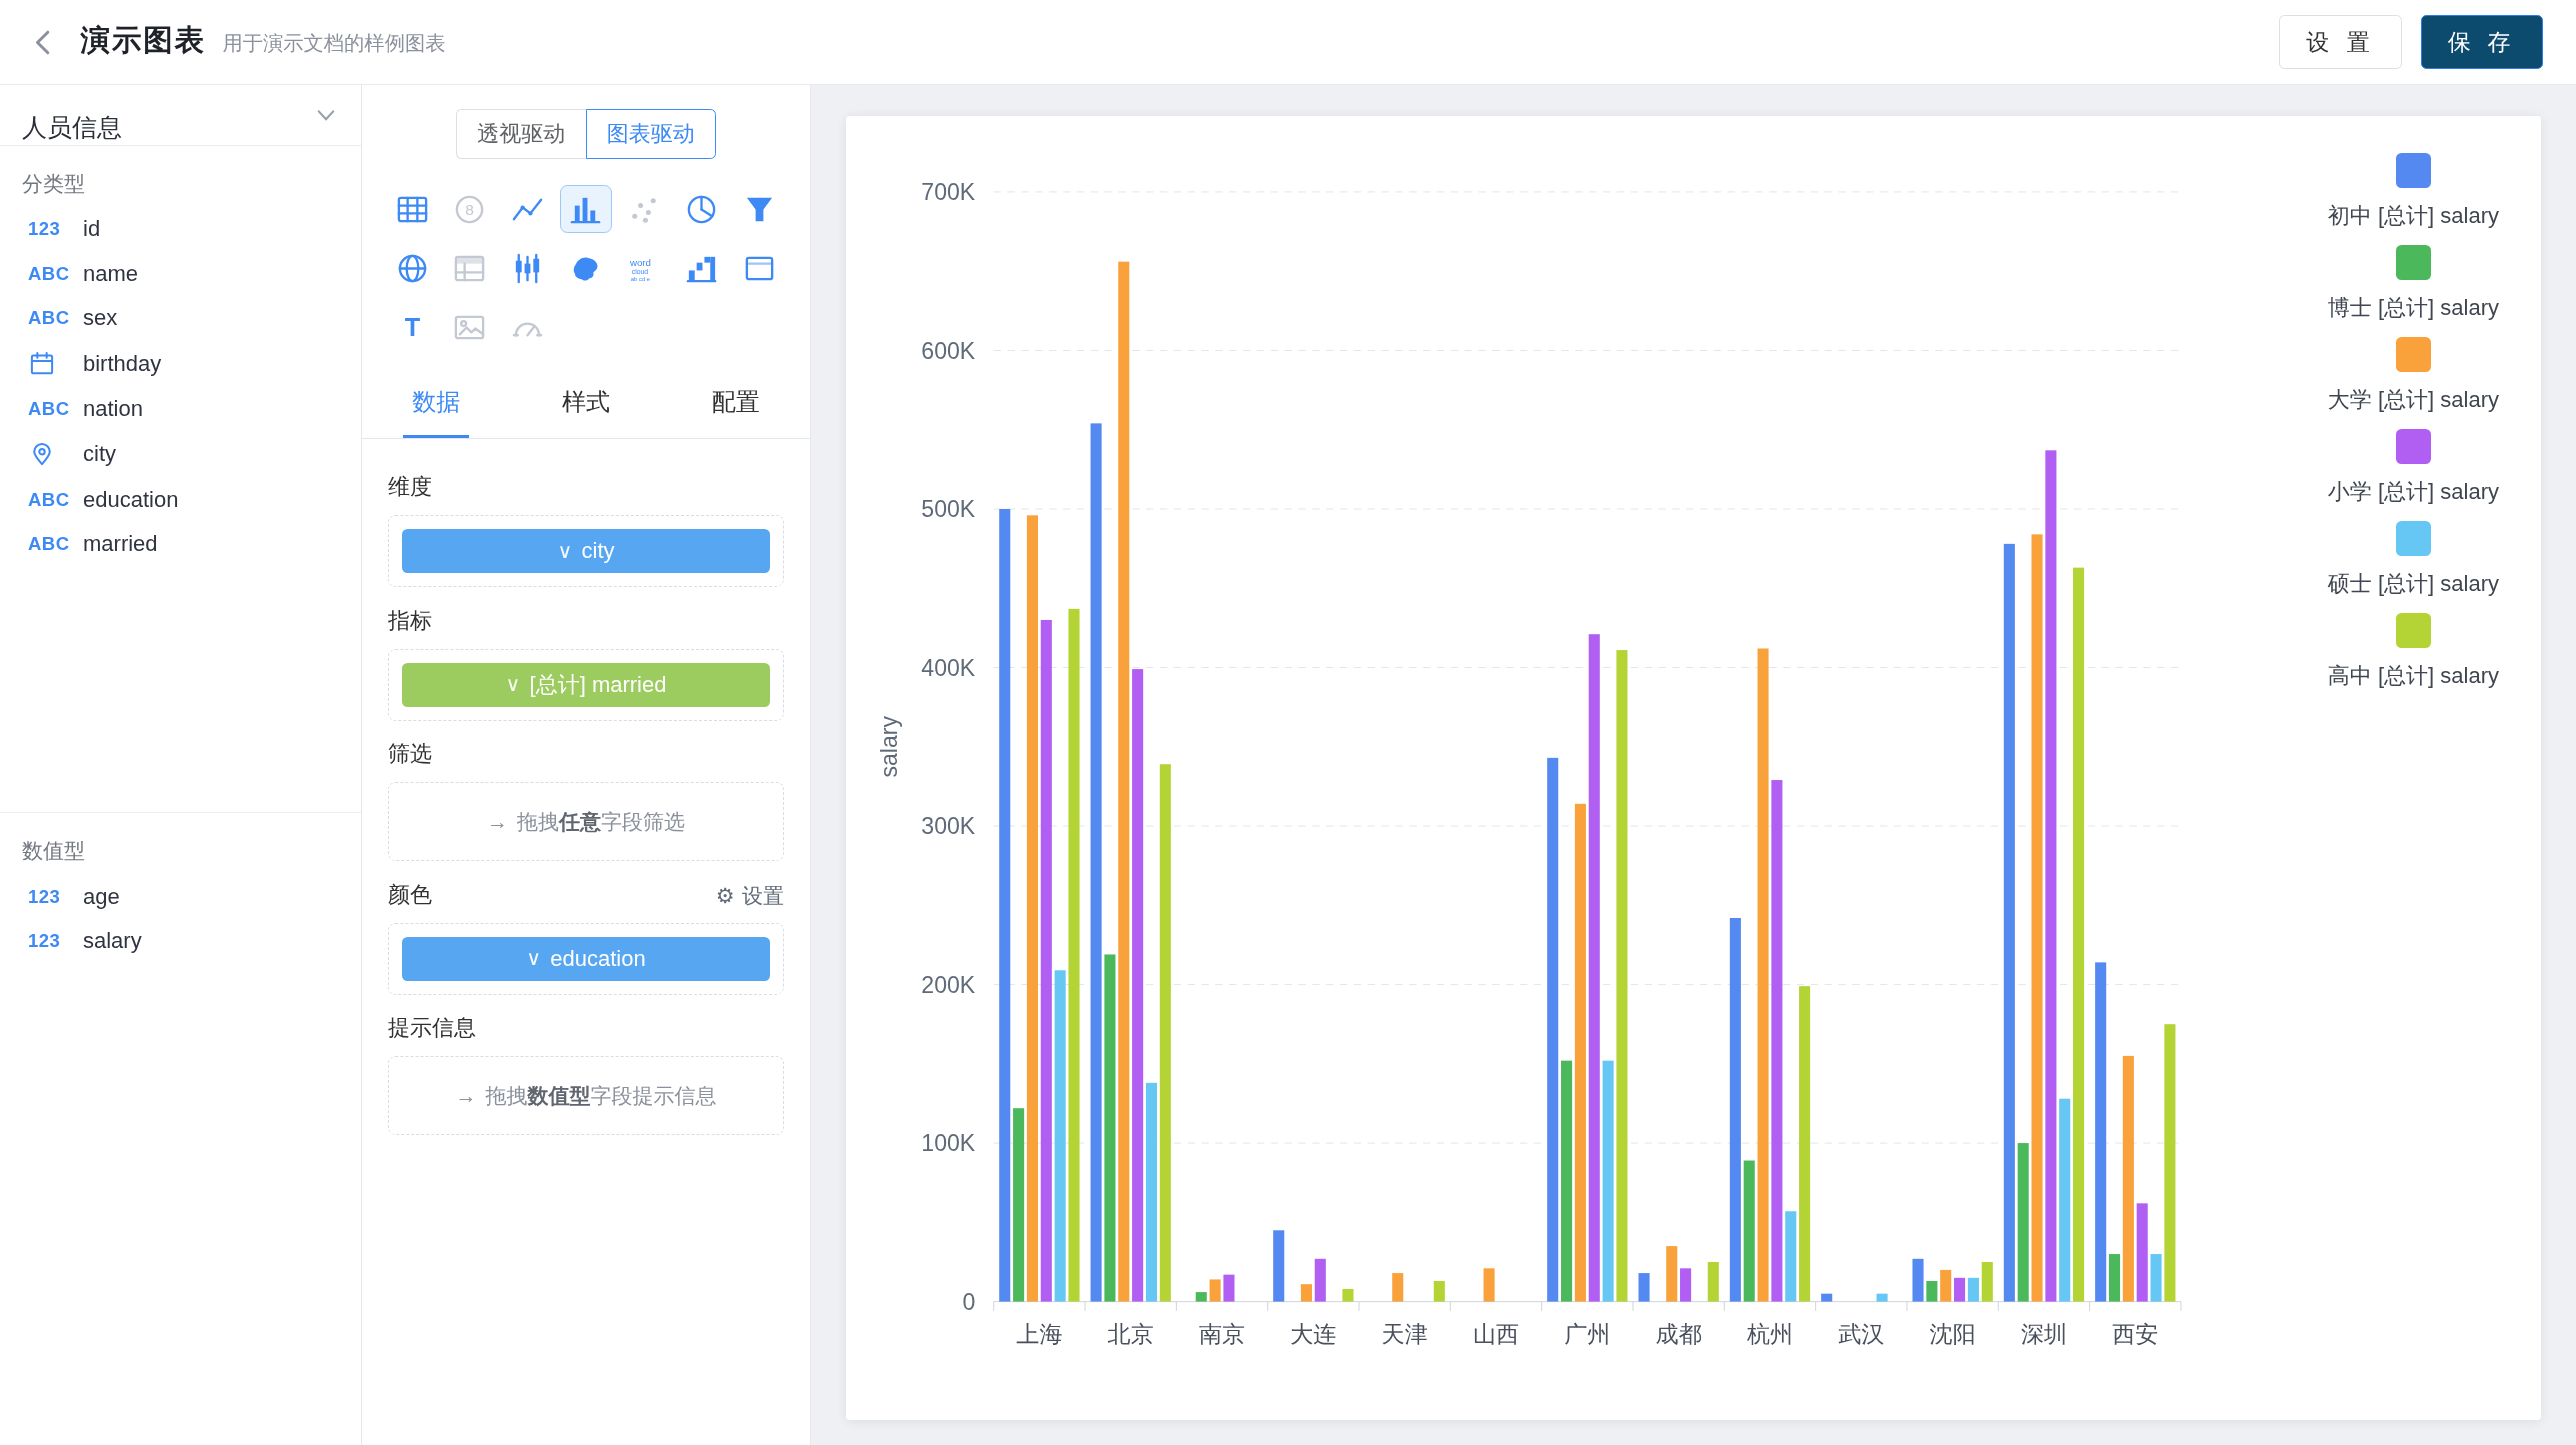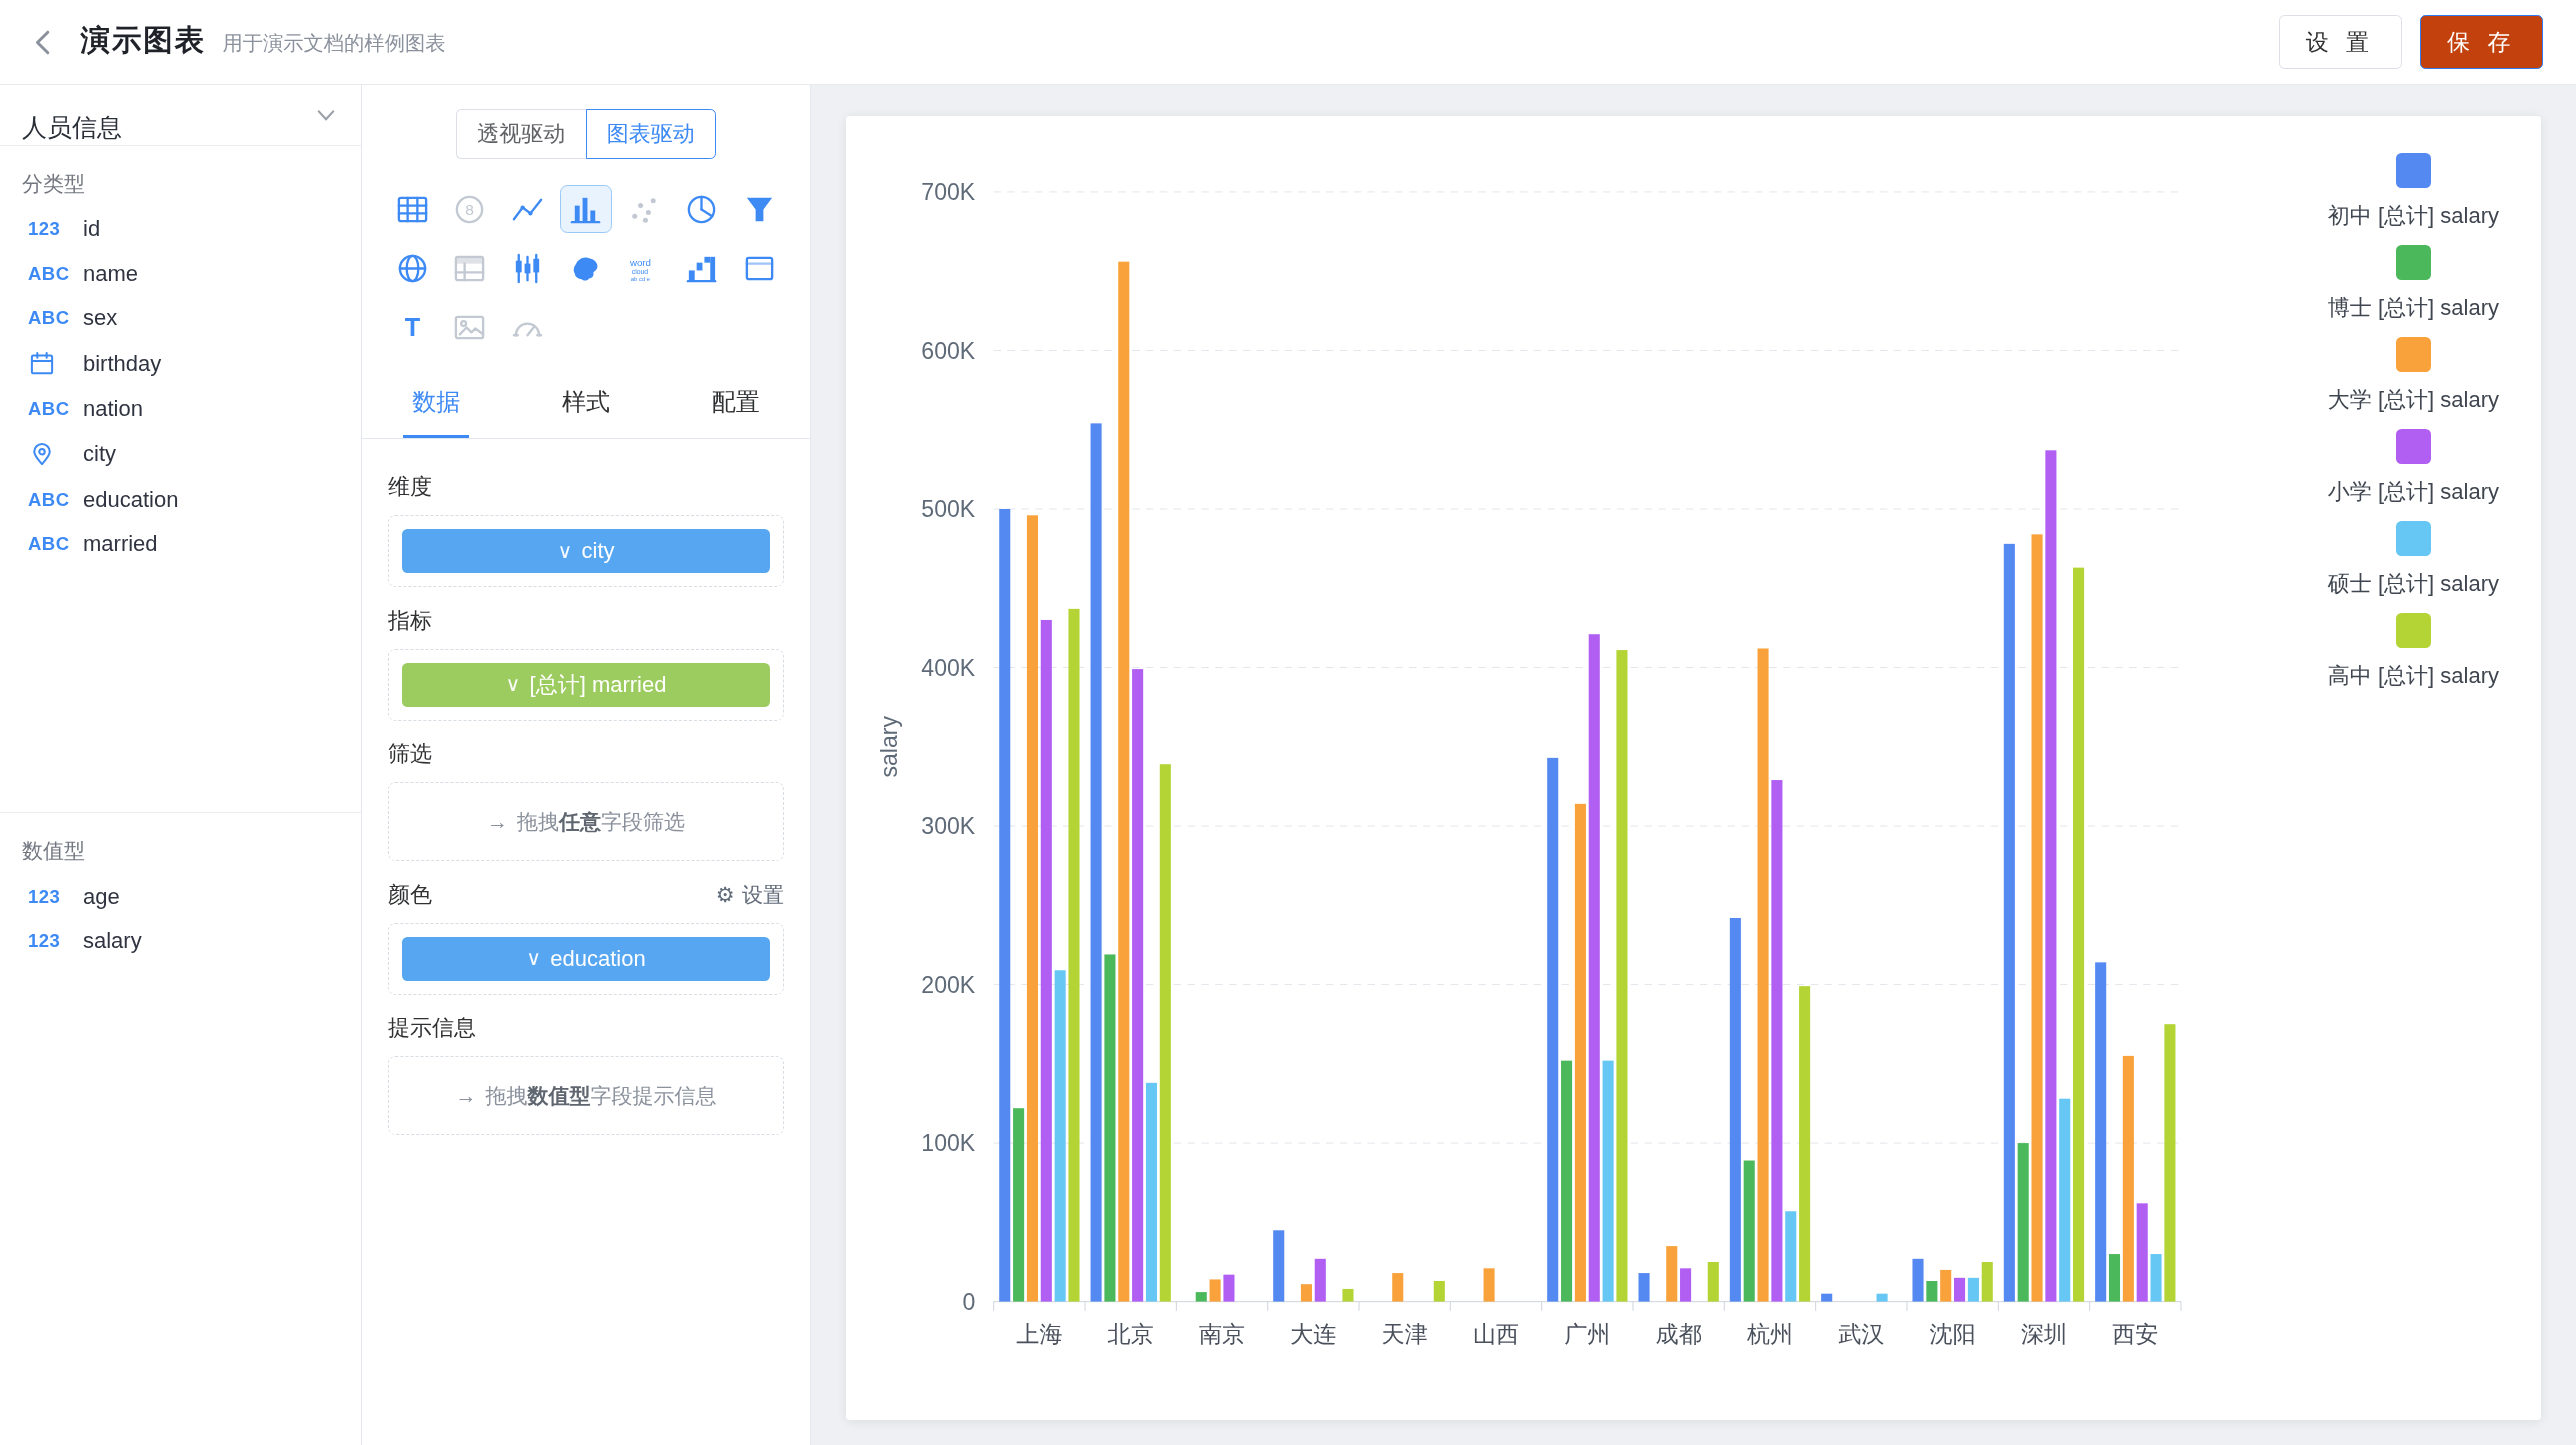--- a/index.html
+++ b/index.html
@@ -17,21 +17,21 @@
     background: #fff; border-bottom: 0.9px solid #e8eaed;
   }
   .topbar-left { display: flex; align-items: baseline; gap: 16.6px; }
   .back-btn { display: inline-flex; align-items: center; align-self: center; cursor: pointer; padding: 5.5px; }
   .back-btn svg { width: 31px; height: 31px; stroke: #8a919c; stroke-width: 3.4; fill: none; stroke-linecap: round; stroke-linejoin: round; }
   .page-title { font-size: 29.5px; font-weight: bold; color: #1f2329; letter-spacing: 1.8px; }
   .page-subtitle { font-size: 20.3px; color: #8a919c; }
   .topbar-right { display: flex; gap: 18.5px; align-items: center; }
   .btn { font-size: 23px; letter-spacing: 5.5px; padding: 0 26px; height: 54px; border-radius: 5.5px; cursor: pointer; font-family: inherit; }
   .btn.ghost { background: #fff; border: 0.9px solid #dcdfe6; color: #303133; }
-  .btn.primary { background: #c2410c; border: 0.9px solid #2b7cf0; color: #fff; }
+  .btn.primary { background: #0c4a6e; border: 0.9px solid #2b7cf0; color: #fff; font-family: Liberation Serif, serif; }
 
   .main { flex: 1; display: flex; min-height: 0; }
 
   
   .sidebar { width: 362px; flex: 0 0 362px; background: #fff; border-right: 0.9px solid #e4e7ed; overflow: hidden; }
   .dataset-row {
     height: 61px; display: flex; align-items: center; justify-content: space-between;
     padding: 0 22px; border-bottom: 0.9px solid #ebedf0; cursor: pointer;
   }
   .dataset-name { font-size: 25px; font-weight: 500; color: #2a2f38; margin-top: 24px; }
@@ -64,21 +64,21 @@
   .chart-type.selected { background: #e8f3fe; border-color: #9ac8f7; }
   .chart-type svg { width: 35px; height: 35px; stroke: currentColor; fill: none; stroke-width: 2.4; stroke-linecap: round; stroke-linejoin: round; }
 
   .tab-row { display: flex; justify-content: space-between; padding: 0 41px; border-bottom: 0.9px solid #e4e7ed; }
   .cfg-tab { font-size: 24px; color: #303133; padding: 14.8px 9.2px 16.6px; cursor: pointer; border-bottom: 3.7px solid transparent; }
   .cfg-tab.active { color: #3d8af5; border-bottom-color: #3d8af5; text-align: center; }
 
   .config-body { padding: 14.8px 26px; overflow: hidden; }
   .group { margin-bottom: 9.2px; }
   .group-label { font-size: 22px; color: #303133; margin: 18.5px 0 13px; }
-  .group-label-row { display: flex; align-items: center; justify-content: space-between; margin: 18.5px 0 13px; }
+  .group-label-row { display: flex; align-items: flex-end; justify-content: space-between; margin: 18.5px 0 13px; }
   .group-label-row .lbl { font-size: 22px; color: #303133; }
   .color-settings { display: inline-flex; align-items: center; gap: 7.4px; font-size: 21px; color: #606a78; cursor: pointer; }
   .drop-zone { border: 1.8px dashed #d8dde4; border-radius: 7.4px; padding: 13px; }
   .drop-zone.empty { display: flex; align-items: center; justify-content: center; min-height: 79px; }
   .ph { font-size: 21px; color: #8a919c; display: inline-flex; align-items: center; gap: 9.2px; }
   .ph b { color: #5f6670; }
   .pill {
     height: 44px; border-radius: 5.5px; display: flex; align-items: center; justify-content: center;
     gap: 9.2px; color: #fff; font-size: 22px; cursor: pointer;
   }

